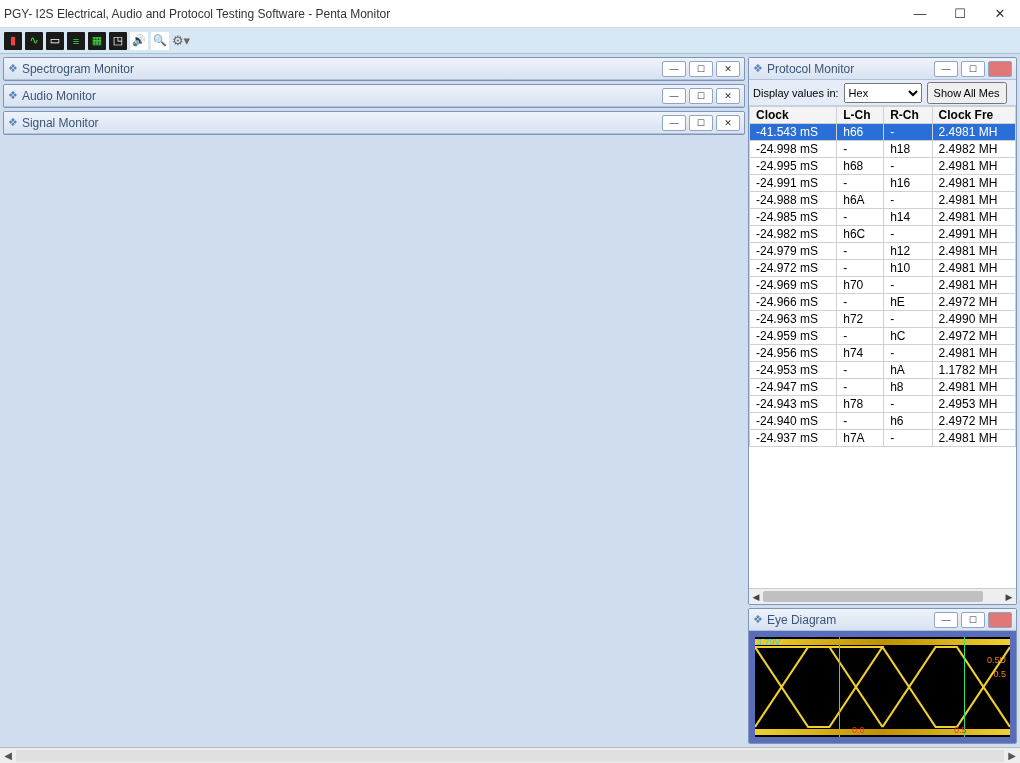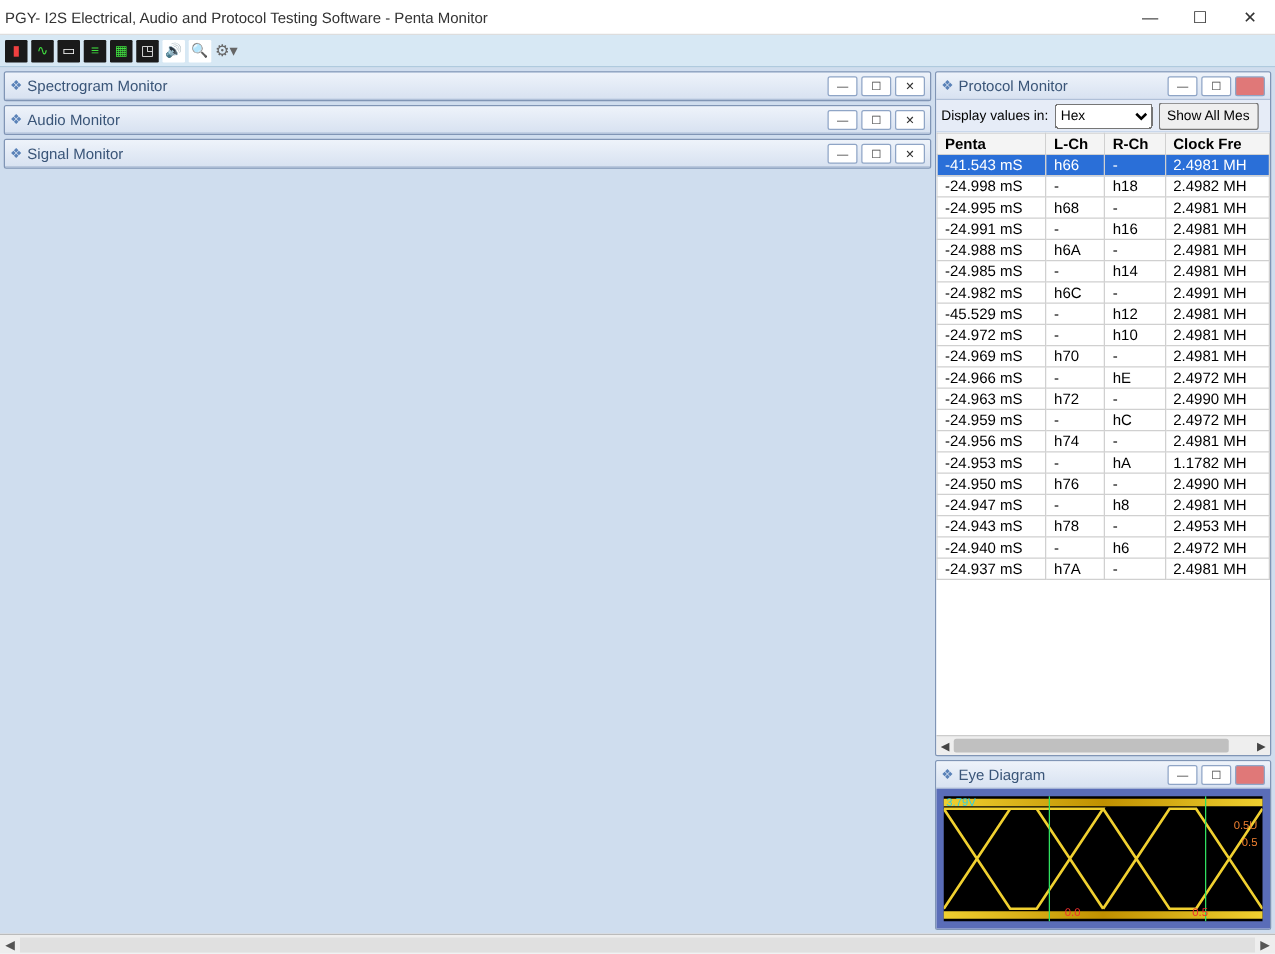--- a/index.html
+++ b/index.html
@@ -635,21 +635,21 @@
       </div>
       <div class="proto-controls">
         <span>Display values in:</span>
         <select id="proto-select"><option>Hex</option><option>Dec</option><option>Bin</option></select>
         <button>Show All Mes</button>
       </div>
       <div class="proto-table-wrap">
         <table class="proto">
           <thead>
               <tr id="proto-head">
-                <th>Penta</th>
+                <th>Clock</th>
                 <th>L-Ch</th>
                 <th>R-Ch</th>
                 <th>Clock Fre</th>
               </tr>
             </thead>
           <tbody id="proto-body">
               <tr class="sel">
                 <td>-41.543 mS</td>
                 <td>h66</td>
                 <td>-</td>
@@ -685,21 +685,21 @@
                 <td>h14</td>
                 <td>2.4981 MH</td>
               </tr>
               <tr>
                 <td>-24.982 mS</td>
                 <td>h6C</td>
                 <td>-</td>
                 <td>2.4991 MH</td>
               </tr>
               <tr>
-                <td>-45.529 mS</td>
+                <td>-24.979 mS</td>
                 <td>-</td>
                 <td>h12</td>
                 <td>2.4981 MH</td>
               </tr>
               <tr>
                 <td>-24.972 mS</td>
                 <td>-</td>
                 <td>h10</td>
                 <td>2.4981 MH</td>
               </tr>
@@ -731,26 +731,20 @@
                 <td>-24.956 mS</td>
                 <td>h74</td>
                 <td>-</td>
                 <td>2.4981 MH</td>
               </tr>
               <tr>
                 <td>-24.953 mS</td>
                 <td>-</td>
                 <td>hA</td>
                 <td>1.1782 MH</td>
-              </tr>
-              <tr>
-                <td>-24.950 mS</td>
-                <td>h76</td>
-                <td>-</td>
-                <td>2.4990 MH</td>
               </tr>
               <tr>
                 <td>-24.947 mS</td>
                 <td>-</td>
                 <td>h8</td>
                 <td>2.4981 MH</td>
               </tr>
               <tr>
                 <td>-24.943 mS</td>
                 <td>h78</td>

